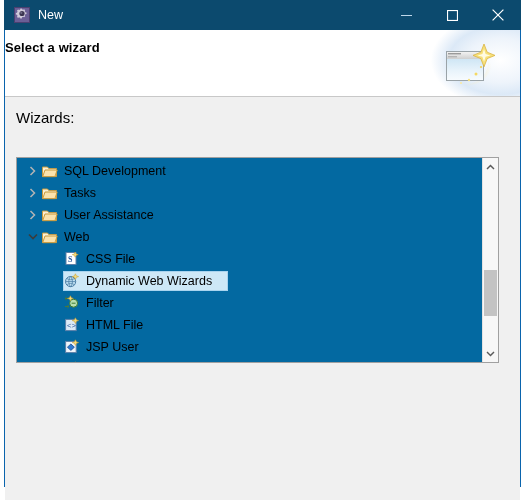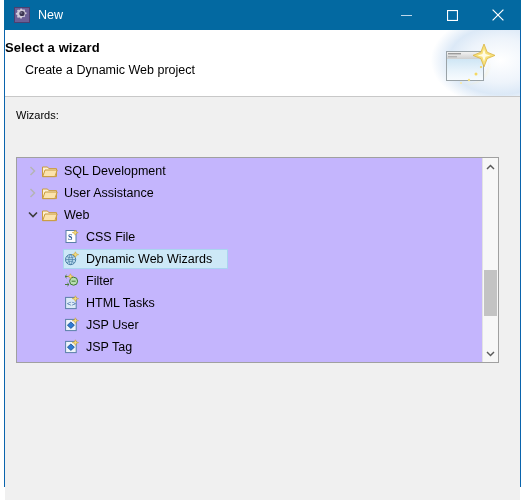--- a/index.html
+++ b/index.html
@@ -45,21 +45,21 @@
     border: 1px solid #0a64ad;
     border-top: none;
     box-sizing: border-box;
     background: #f0f0f0;
   }
 
   
   #titlebar {
     position: relative;
     height: 30px;
-    background: #0369a1;
+    background: #0c4a6e;
     display: flex;
     align-items: center;
     margin: 0 -1px;
   }
   #title-icon {
     width: 16px; height: 16px;
     margin-left: 10px;
     position: relative;
     flex: none;
   }
@@ -122,21 +122,21 @@
 
   
   #content {
     position: relative;
     height: 100%;
     background: #f0f0f0;
   }
   #wizards-label {
     position: absolute;
     left: 11px; top: 12px;
-    font-size: 11px;
+    font-size: 15px;
   }
   #filter-input {
     position: absolute;
     left: 11px; top: 32px;
     width: 483px; height: 21px;
     box-sizing: border-box;
     border: 1px solid #a0a0a0;
     background: #ffffff;
     font-family: "Liberation Sans", sans-serif;
     font-size: 12.5px;
@@ -146,21 +146,21 @@
   }
   #filter-input::placeholder { color: #808080; opacity: 1; }
 
   
   #tree-panel {
     position: absolute;
     left: 11px; top: 60px;
     width: 483px; height: 206px;
     box-sizing: border-box;
     border: 1px solid #a0a0a0;
-    background: #c4b5fd;
+    background: #0369a1;
     overflow: hidden;
   }
   #tree-rows {
     position: absolute;
     left: 0; top: 0;
     width: 466px;
     padding-top: 2px;
   }
   .trow {
     position: relative;
@@ -268,21 +268,20 @@
     <div class="wbtn" id="btn-close">
       <svg width="12" height="12" viewBox="0 0 12 12">
         <path d="M0.6 0.6 L11.4 11.4 M11.4 0.6 L0.6 11.4" stroke="#ffffff" stroke-width="1.2"></path>
       </svg>
     </div>
   </div>
 
   <div id="header">
     <div id="header-glow"></div>
     <div id="header-title">Select a wizard</div>
-    <div id="header-subtitle">Create a Dynamic Web project</div>
     <svg id="banner-icon" viewBox="0 0 62 50">
       <defs>
         <linearGradient id="winbody" x1="0" y1="0" x2="0" y2="1">
           <stop offset="0" stop-color="#cfe6f5"></stop>
           <stop offset="0.55" stop-color="#e8f3fb"></stop>
           <stop offset="1" stop-color="#f7fbfe"></stop>
         </linearGradient>
         <linearGradient id="winbar" x1="0" y1="0" x2="0" y2="1">
           <stop offset="0" stop-color="#f2f2f2"></stop>
           <stop offset="1" stop-color="#cfcfcf"></stop>
@@ -326,33 +325,47 @@
           </span>
           <span class="ticon">
             <svg width="16" height="14" viewBox="0 0 16 14">
               <path d="M0.5 3 h5 l1.3 1.6 h7.7 v8 h-14 z" fill="#fdf0d3" stroke="#c99b3f" stroke-width="1"></path>
               <path d="M3 6 h12.2 l-2.3 6.6 H0.7 z" fill="#fbe3ad" stroke="#c99b3f" stroke-width="1"></path>
             </svg>
           </span>
           <span class="tlabel">SQL Development</span>
         </div>
 
-
         <div class="trow depth1">
           <span class="chev">
             <svg width="8" height="10" viewBox="0 0 8 10">
                 <path d="M1.5 1 L5.5 5 L1.5 9" fill="none" stroke="#b4b4b4" stroke-width="1.5"></path>
               </svg>
           </span>
           <span class="ticon">
             <svg width="16" height="14" viewBox="0 0 16 14">
               <path d="M0.5 3 h5 l1.3 1.6 h7.7 v8 h-14 z" fill="#fdf0d3" stroke="#c99b3f" stroke-width="1"></path>
               <path d="M3 6 h12.2 l-2.3 6.6 H0.7 z" fill="#fbe3ad" stroke="#c99b3f" stroke-width="1"></path>
             </svg>
           </span>
+          <span class="tlabel">Tasks</span>
+        </div>
+
+        <div class="trow depth1">
+          <span class="chev">
+            <svg width="8" height="10" viewBox="0 0 8 10">
+                <path d="M1.5 1 L5.5 5 L1.5 9" fill="none" stroke="#b4b4b4" stroke-width="1.5"></path>
+              </svg>
+          </span>
+          <span class="ticon">
+            <svg width="16" height="14" viewBox="0 0 16 14">
+              <path d="M0.5 3 h5 l1.3 1.6 h7.7 v8 h-14 z" fill="#fdf0d3" stroke="#c99b3f" stroke-width="1"></path>
+              <path d="M3 6 h12.2 l-2.3 6.6 H0.7 z" fill="#fbe3ad" stroke="#c99b3f" stroke-width="1"></path>
+            </svg>
+          </span>
           <span class="tlabel">User Assistance</span>
         </div>
 
         <div class="trow depth1">
           <span class="chev">
             <svg width="10" height="8" viewBox="0 0 10 8">
                 <path d="M1 1.5 L5 5.5 L9 1.5" fill="none" stroke="#3c3c3c" stroke-width="1.6"></path>
               </svg>
           </span>
           <span class="ticon">
@@ -403,21 +416,21 @@
         </div>
 
         <div class="trow depth2">
           <span class="ticon">
             <svg width="16" height="16" viewBox="0 0 16 16">
               <rect x="1.6" y="2.4" width="10.6" height="11.2" fill="#dbeaf7" stroke="#5a7fa8" stroke-width="1"></rect>
               <text x="3" y="11" font-family="Liberation Sans, sans-serif" font-size="7.5" fill="#2c5a9c">&lt;&gt;</text>
               <path d="M11.4 0.8 L12.4 2.9 L14.6 3.6 L12.4 4.3 L11.4 6.4 L10.4 4.3 L8.2 3.6 L10.4 2.9 Z" fill="#f6dd7e" stroke="#c9a235" stroke-width="0.6"></path>
             </svg>
           </span>
-          <span class="tlabel">HTML Tasks</span>
+          <span class="tlabel">HTML File</span>
         </div>
 
         <div class="trow depth2">
           <span class="ticon">
             <svg width="16" height="16" viewBox="0 0 16 16">
               <rect x="1.6" y="2.4" width="10.6" height="11.2" fill="#eef4fa" stroke="#5a7fa8" stroke-width="1"></rect>
               <path d="M6.9 5 L10.4 8.2 L6.9 11.4 L3.4 8.2 Z" fill="#2f7bd4" stroke="#1b4f8f" stroke-width="0.8"></path>
               <path d="M11.4 0.8 L12.4 2.9 L14.6 3.6 L12.4 4.3 L11.4 6.4 L10.4 4.3 L8.2 3.6 L10.4 2.9 Z" fill="#f6dd7e" stroke="#c9a235" stroke-width="0.6"></path>
             </svg>
           </span>

